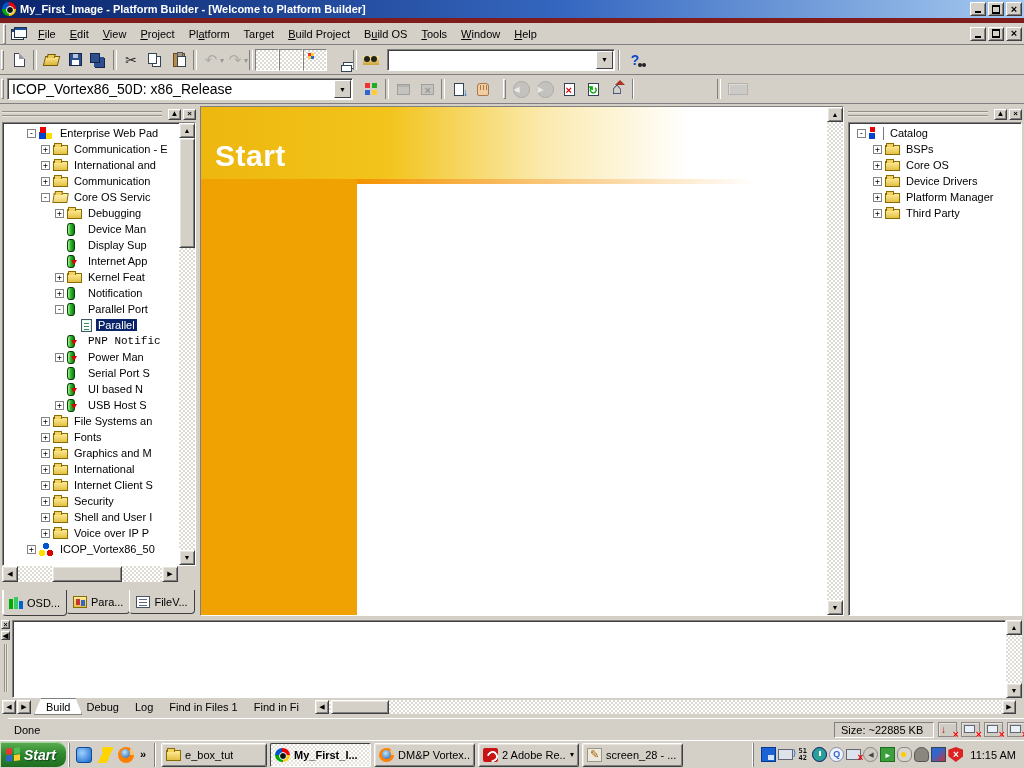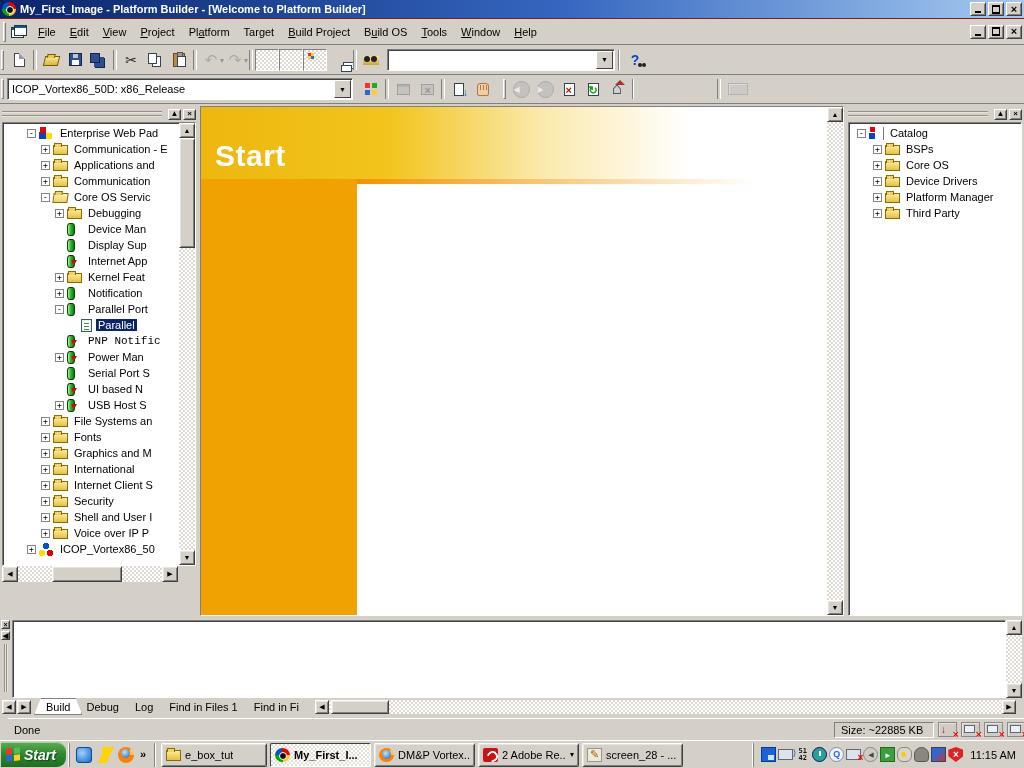--- a/index.html
+++ b/index.html
@@ -14,42 +14,42 @@
   
   .titlebar{position:absolute;left:0;top:0;width:1024px;height:18px;background:linear-gradient(90deg,#0a246a,#3567c0 55%,#a6caf0);display:flex;align-items:center;padding:0 2px;color:#fff}
   .titlebar .t-text{font-weight:bold;font-size:11px;margin-left:4px;flex:1;white-space:nowrap;overflow:hidden}
   .winbtn{width:16px;height:14px;margin-left:2px;display:flex;align-items:center;justify-content:center;font:bold 10px/1 "Liberation Sans",sans-serif;color:#000}
   .g-min{width:6px;height:2px;background:#000;margin-top:6px}
   .g-restore{position:relative;width:8px;height:7px}
   .g-restore::before{content:"";position:absolute;right:0;top:0;width:6px;height:5px;border:1px solid #000;border-top-width:2px}
   .g-restore::after{content:"";position:absolute;left:0;bottom:0;width:6px;height:5px;border:1px solid #000;border-top-width:2px;background:#d4d0c8}
   .g-close{font:bold 11px/1 "Liberation Sans",sans-serif}
   
-  .menubar{position:absolute;left:0;top:18px;width:1024px;height:27px;border-top:1px solid #7f1d1d;border-bottom:1px solid #808080;display:flex;align-items:center;padding:0 2px;background:#d4d0c8}
+  .menubar{position:absolute;left:0;top:18px;width:1024px;height:27px;border-top:5px solid #7f1d1d;border-bottom:1px solid #808080;display:flex;align-items:center;padding:0 2px;background:#d4d0c8}
   .menu-item{padding:3px 7px;cursor:default}
   .mdi-doc{position:relative;width:16px;height:13px;margin:0 4px 0 2px}
   .mdi-doc::before,.mdi-doc::after{content:"";position:absolute;width:11px;height:9px;background:#fff;border:1px solid #234;box-shadow:inset 0 2px 0 #1b4fa0}
   .mdi-doc::before{left:0;bottom:0}
   .mdi-doc::after{right:0;top:0}
   .menubar .spacer{flex:1}
   
   .toolbar{position:absolute;display:flex;align-items:center;background:#d4d0c8}
   .tb1{left:0;top:45px;width:1024px;height:30px;border-bottom:1px solid #808080}
   .tb2{left:0;top:75px;width:1024px;height:29px;border-bottom:1px solid #808080}
   .tbtn{width:24px;height:22px;display:flex;align-items:center;justify-content:center;position:relative;flex:0 0 auto}
   .tbtn.wide{width:30px}
   .tbtn.disabled{filter:grayscale(1) opacity(.55)}
   .tbtn.pressed{border:1px solid;border-color:#808080 #fff #fff #808080;background:repeating-conic-gradient(#ffffff 0% 25%,#dedbd4 0% 50%) 0 0/4px 4px}
   .tbtn.sep{width:8px}
   .tbtn.sep::before{content:"";width:2px;height:20px;border-left:1px solid #808080;border-right:1px solid #fff}
   .tbtn.dropdown::after{content:"▾";font-size:8px;color:#666;position:absolute;right:-1px;top:7px}
   .tbtn i{display:block;position:relative;font-style:normal}
   
   .combo{height:22px;background:#fff;border:1px solid;border-color:#808080 #fff #fff #808080;box-shadow:inset 1px 1px 0 #404040;display:flex;align-items:center;flex:0 0 auto}
-  .combo .cval{flex:1;padding:0 4px;white-space:nowrap;overflow:hidden;font-size:11px}
+  .combo .cval{flex:1;padding:0 4px;white-space:nowrap;overflow:hidden;font-size:14px}
   .combo .cbtn{width:17px;height:18px;margin:1px;background:#d4d0c8;border:1px solid;border-color:#fff #404040 #404040 #fff;display:flex;align-items:center;justify-content:center}
   .combo .cbtn::before{content:"▼";font-size:7px;color:#000}
   
   .i-new{width:11px;height:14px;background:#fff;border:1px solid #445}
   .i-new::before{content:"";position:absolute;right:-1px;top:-1px;border:3px solid;border-color:#d4d0c8 #d4d0c8 #99a #99a}
   .i-open{width:15px;height:10px;background:linear-gradient(#ffe98c,#d9b43e);border:1px solid #7a5c00;transform:skewX(-14deg);margin-top:3px}
   .i-open::before{content:"";position:absolute;left:1px;top:-3px;width:6px;height:3px;background:#e8c85a;border:1px solid #7a5c00;border-bottom:none}
   .i-save{width:13px;height:13px;background:#2d4f8e;border:1px solid #14244a}
   .i-save::before{content:"";position:absolute;left:2px;bottom:0;width:7px;height:5px;background:#fff}
   .i-save::after{content:"";position:absolute;left:3px;top:0;width:5px;height:4px;background:#b9c6de}
@@ -396,21 +396,21 @@
             <span class="tlabel">Enterprise Web Pad</span>
           </div>
           <div class="trow" style="padding-left: 38px;">
             <span class="expander">+</span>
             <span class="ticon i-folder"></span>
             <span class="tlabel">Communication - E</span>
           </div>
           <div class="trow" style="padding-left: 38px;">
             <span class="expander">+</span>
             <span class="ticon i-folder"></span>
-            <span class="tlabel">Applications and</span>
+            <span class="tlabel">International and</span>
           </div>
           <div class="trow" style="padding-left: 38px;">
             <span class="expander">+</span>
             <span class="ticon i-folder"></span>
             <span class="tlabel">Communication</span>
           </div>
           <div class="trow" style="padding-left: 38px;">
             <span class="expander">-</span>
             <span class="ticon i-folder-open"></span>
             <span class="tlabel">Core OS Servic</span>
@@ -533,20 +533,34 @@
           </span>
         <span class="sbtn sb-dn"></span>
       </div>
     </div>
     <div class="hscroll" style="left:2px;width:176px;top:462px">
       <span class="sbtn sb-lf"></span>
       <span class="mid sb-track">
           <span class="hthumb" style="left:34px;width:70px"></span>
         </span>
       <span class="sbtn sb-rt"></span>
+    </div>
+    <div class="ws-tabs">
+      <span class="ws-tab active">
+          <span class="tabicon i-osd"></span>
+          <span>OSD...</span>
+        </span>
+        <span class="ws-tab">
+          <span class="tabicon i-para"></span>
+          <span>Para...</span>
+        </span>
+        <span class="ws-tab">
+          <span class="tabicon i-filev"></span>
+          <span>FileV...</span>
+        </span>
     </div>
   </div>
 
   <div class="startpane">
     <div class="startcontent">
       <div class="banner">
         <h1>Start</h1>
       </div>
       <div class="orangecol"></div>
       <div class="orangeline"></div>

